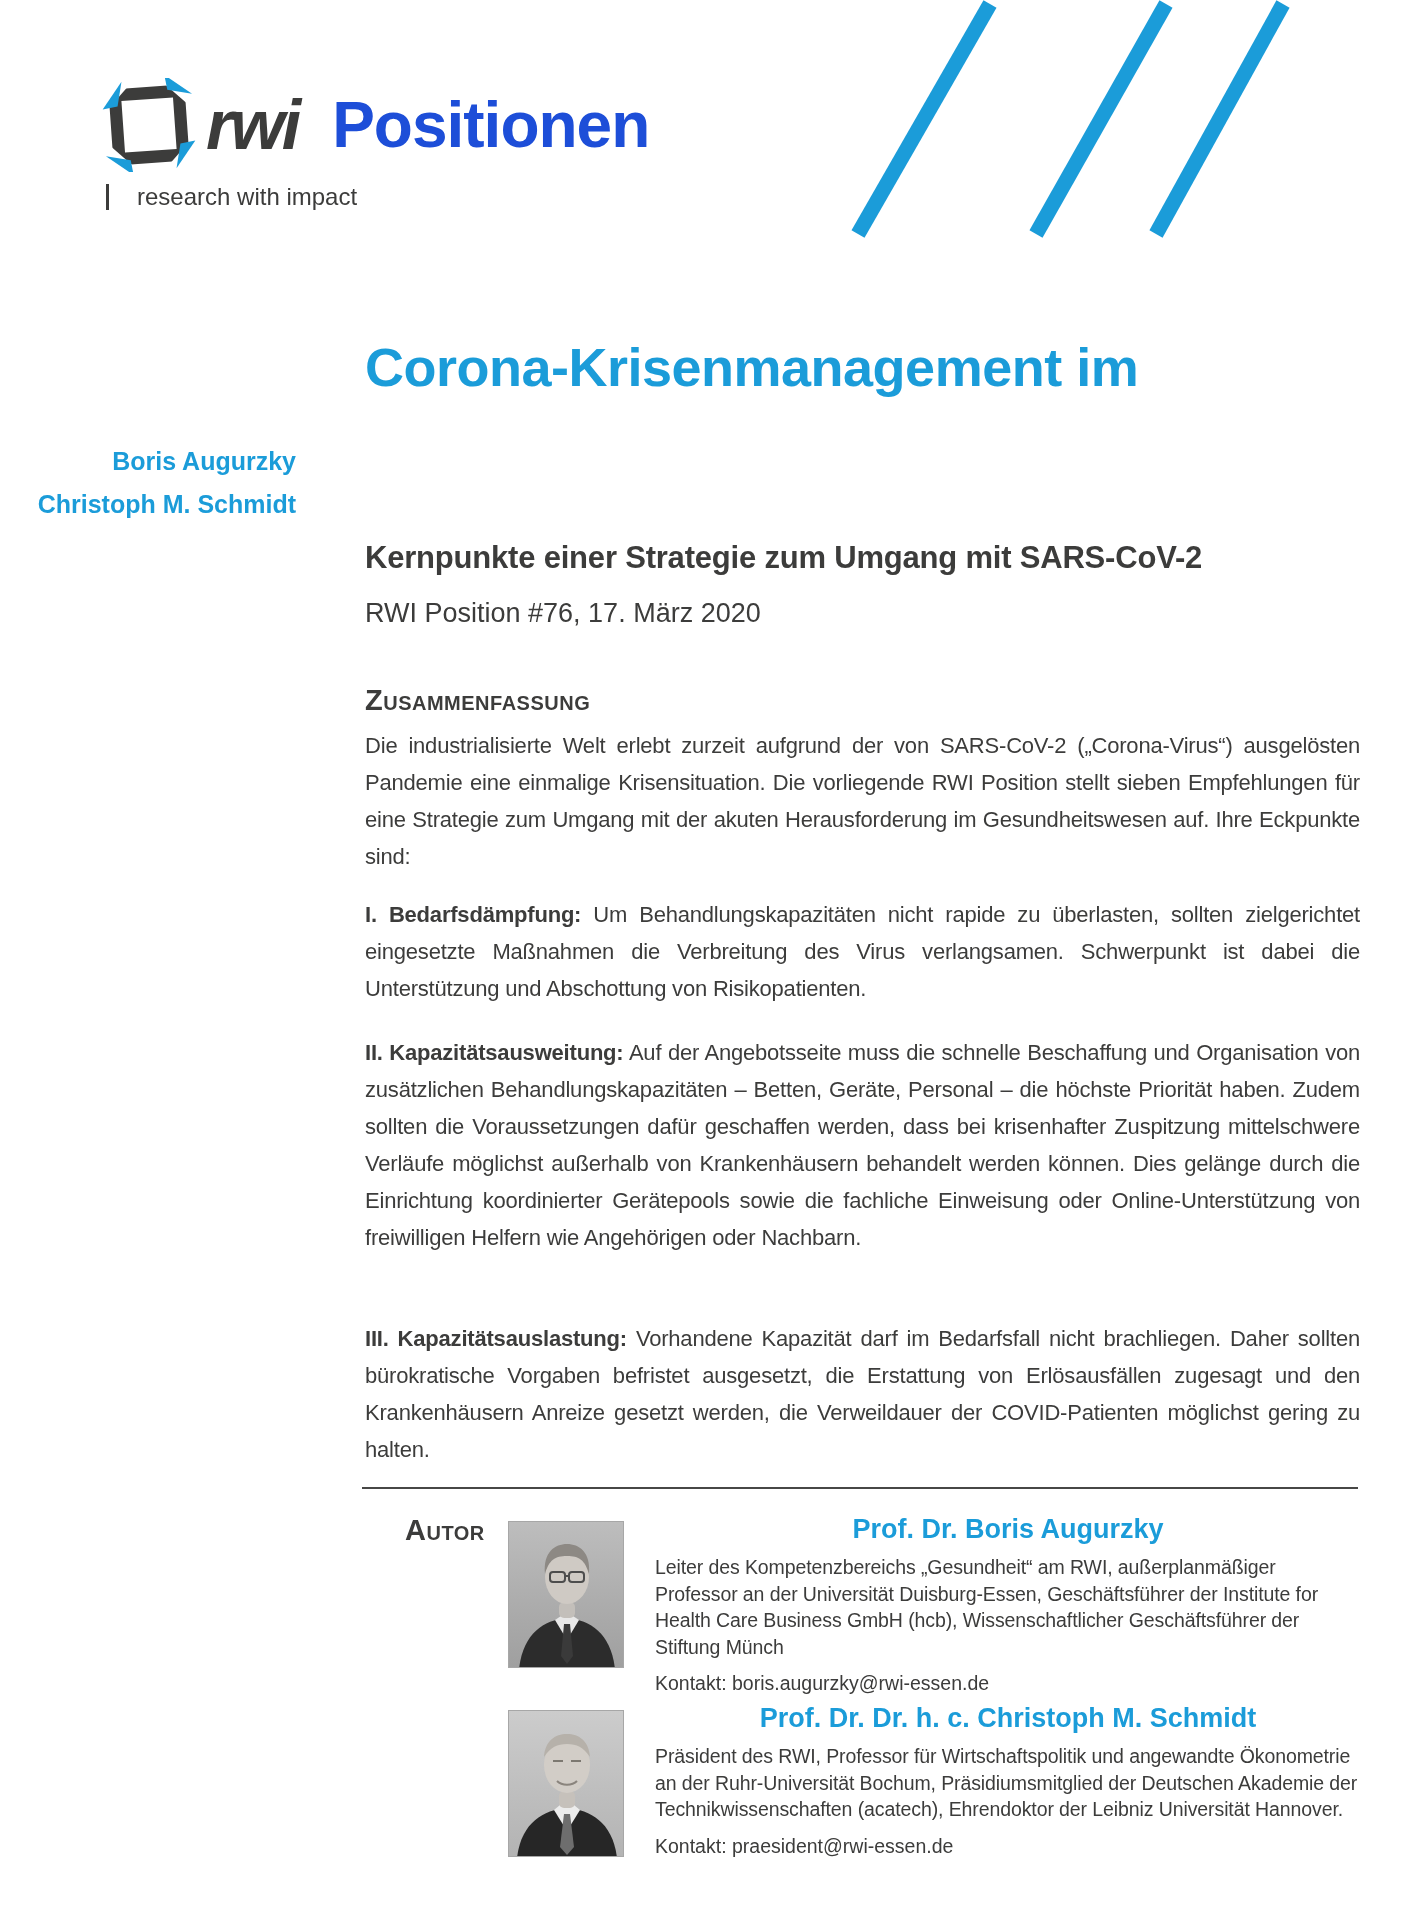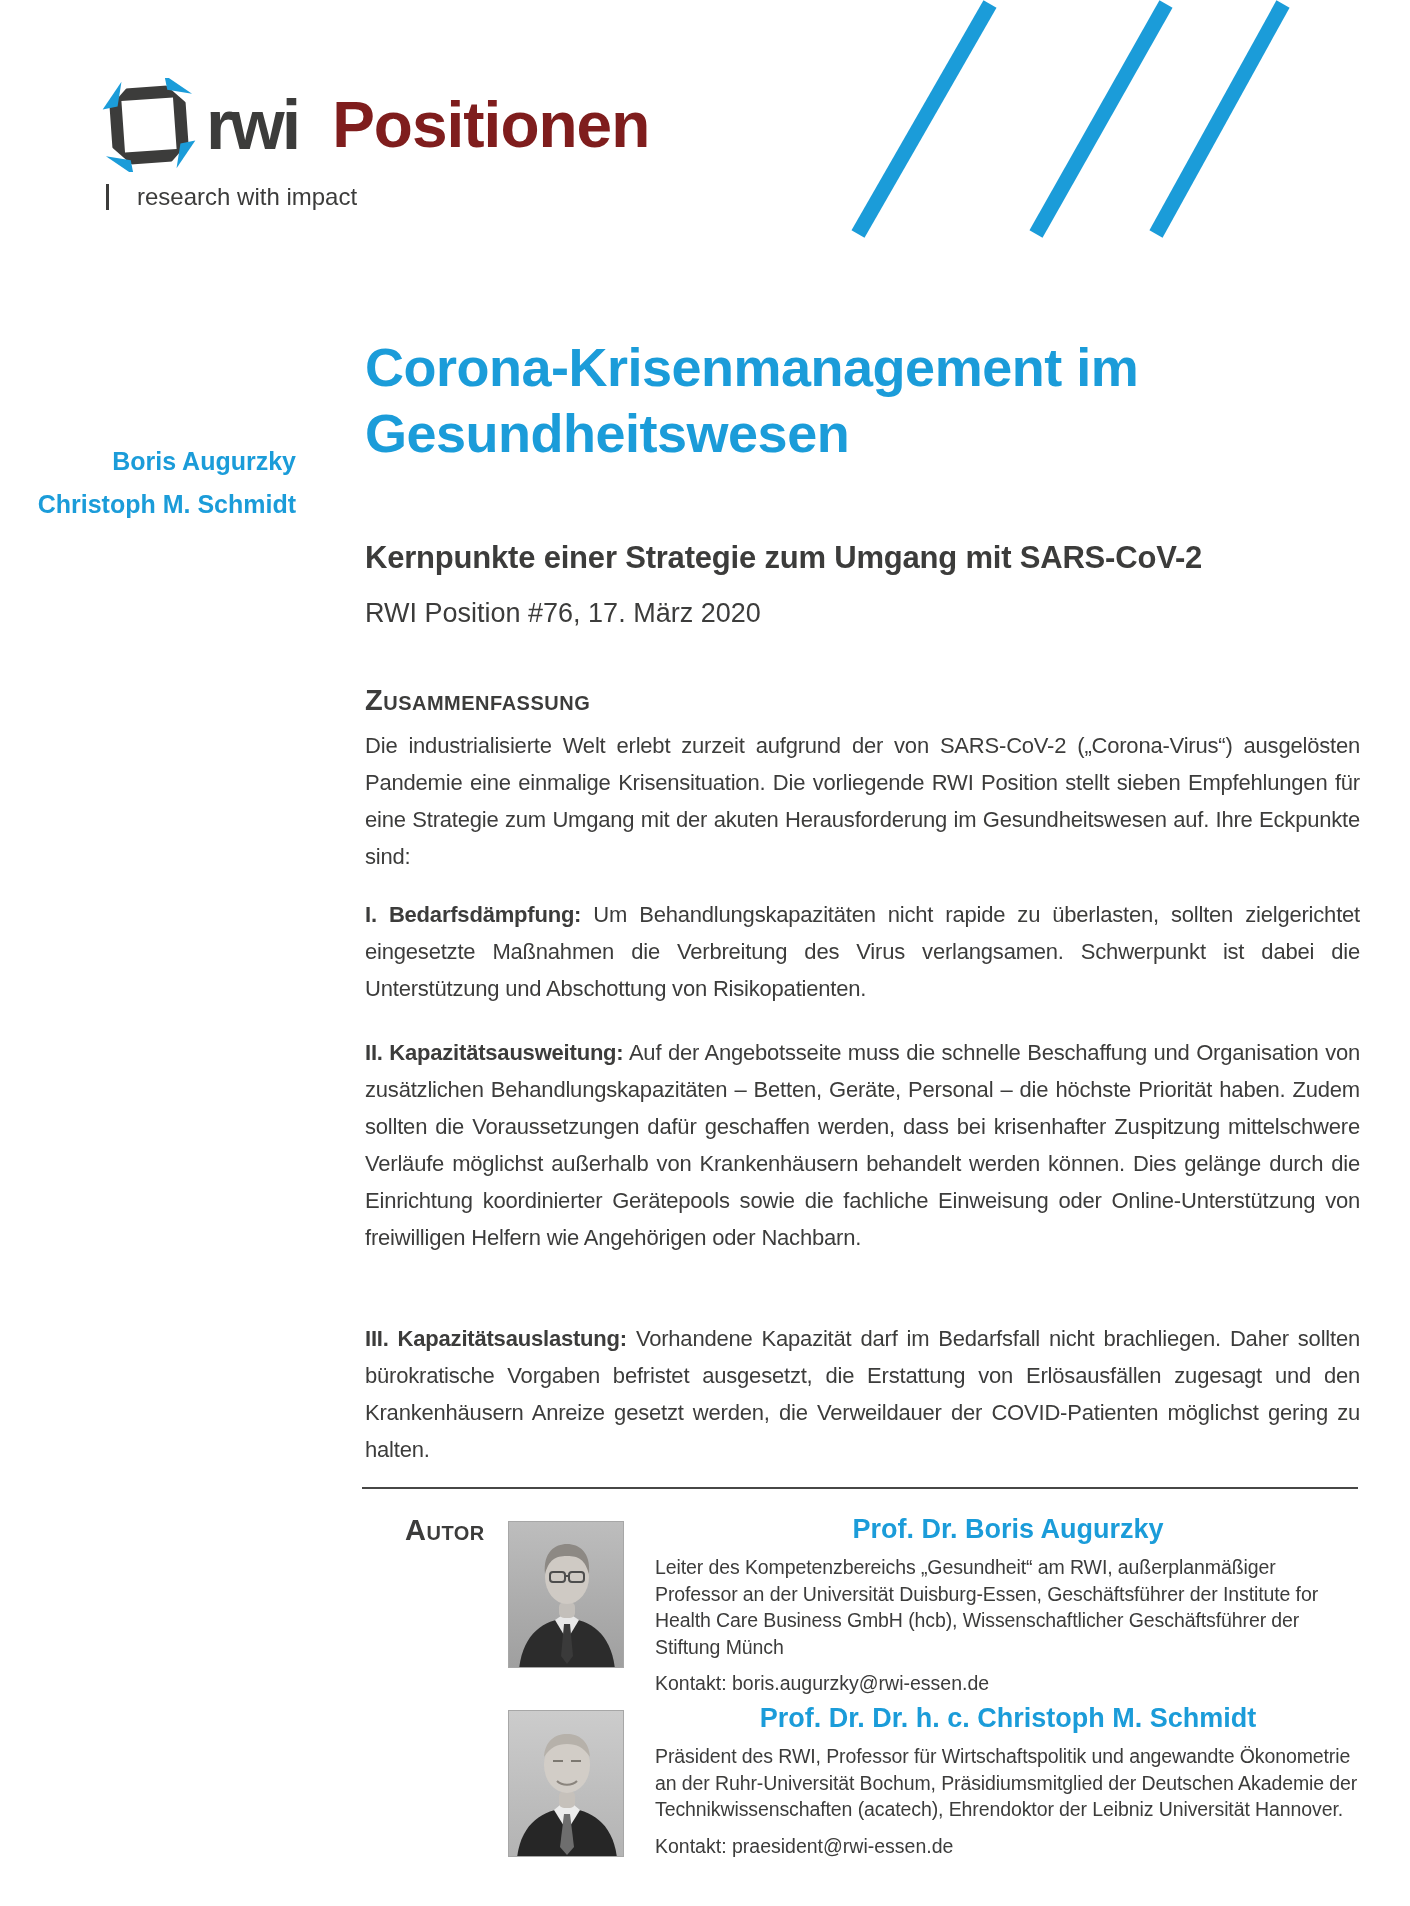--- a/index.html
+++ b/index.html
@@ -10,25 +10,25 @@
     overflow:hidden;
     font-family:"Liberation Sans", sans-serif;
     color:#3c3c3b;
   }
 
   
   .logo-row { position:absolute; top:78px; left:102px; display:flex; align-items:center; }
   .logo-icon { width:94px; height:94px; flex:0 0 auto; }
   .logo-word {
     font-weight:700; font-size:70px; letter-spacing:-3px;
-    color:#3c3c3b; margin-left:10px; line-height:1;
+    color:#3c3c3b; margin-left:10px; line-height:1;font-style:italic;
   }
   .logo-suffix {
     font-weight:700; font-size:64px; letter-spacing:-1px;
-    color:#7f1d1d; margin-left:34px; line-height:1;
+    color:#1d4ed8; margin-left:34px; line-height:1;
   }
   .tagline {
     position:absolute; top:184px; left:106px;
     font-size:24px; color:#3c3c3b;
     border-left:3px solid #3c3c3b; padding-left:28px; line-height:26px;
   }
   .slashes { position:absolute; top:0; left:0; width:1410px; height:240px; }
 
   
   .side-authors {
@@ -132,21 +132,20 @@
 </div>
 <div class="tagline">research with impact</div>
 
 <div class="side-authors">
   <div class="side-author">Boris Augurzky</div>
   <div class="side-author">Christoph M. Schmidt</div>
 </div>
 
 <h1 class="title">
   <div>Corona-Krisenmanagement im</div>
-  <div>Gesundheitswesen</div>
 </h1>
 <div class="subtitle">Kernpunkte einer Strategie zum Umgang mit SARS-CoV-2</div>
 <div class="issue-line">RWI Position #76, 17. März 2020</div>
 
 <div class="sum-heading sc-heading">Zusammenfassung</div>
 
 <p class="para intro">Die industrialisierte Welt erlebt zurzeit aufgrund der von SARS-CoV-2 („Corona-Virus“) ausgelösten Pandemie eine einmalige Krisensituation. Die vorliegende RWI Position stellt sieben Empfehlungen für eine Strategie zum Umgang mit der akuten Herausforderung im Gesundheitswesen auf. Ihre Eckpunkte sind:</p>
 
 <p class="para p1">
   <b>I. Bedarfsdämpfung:</b>

